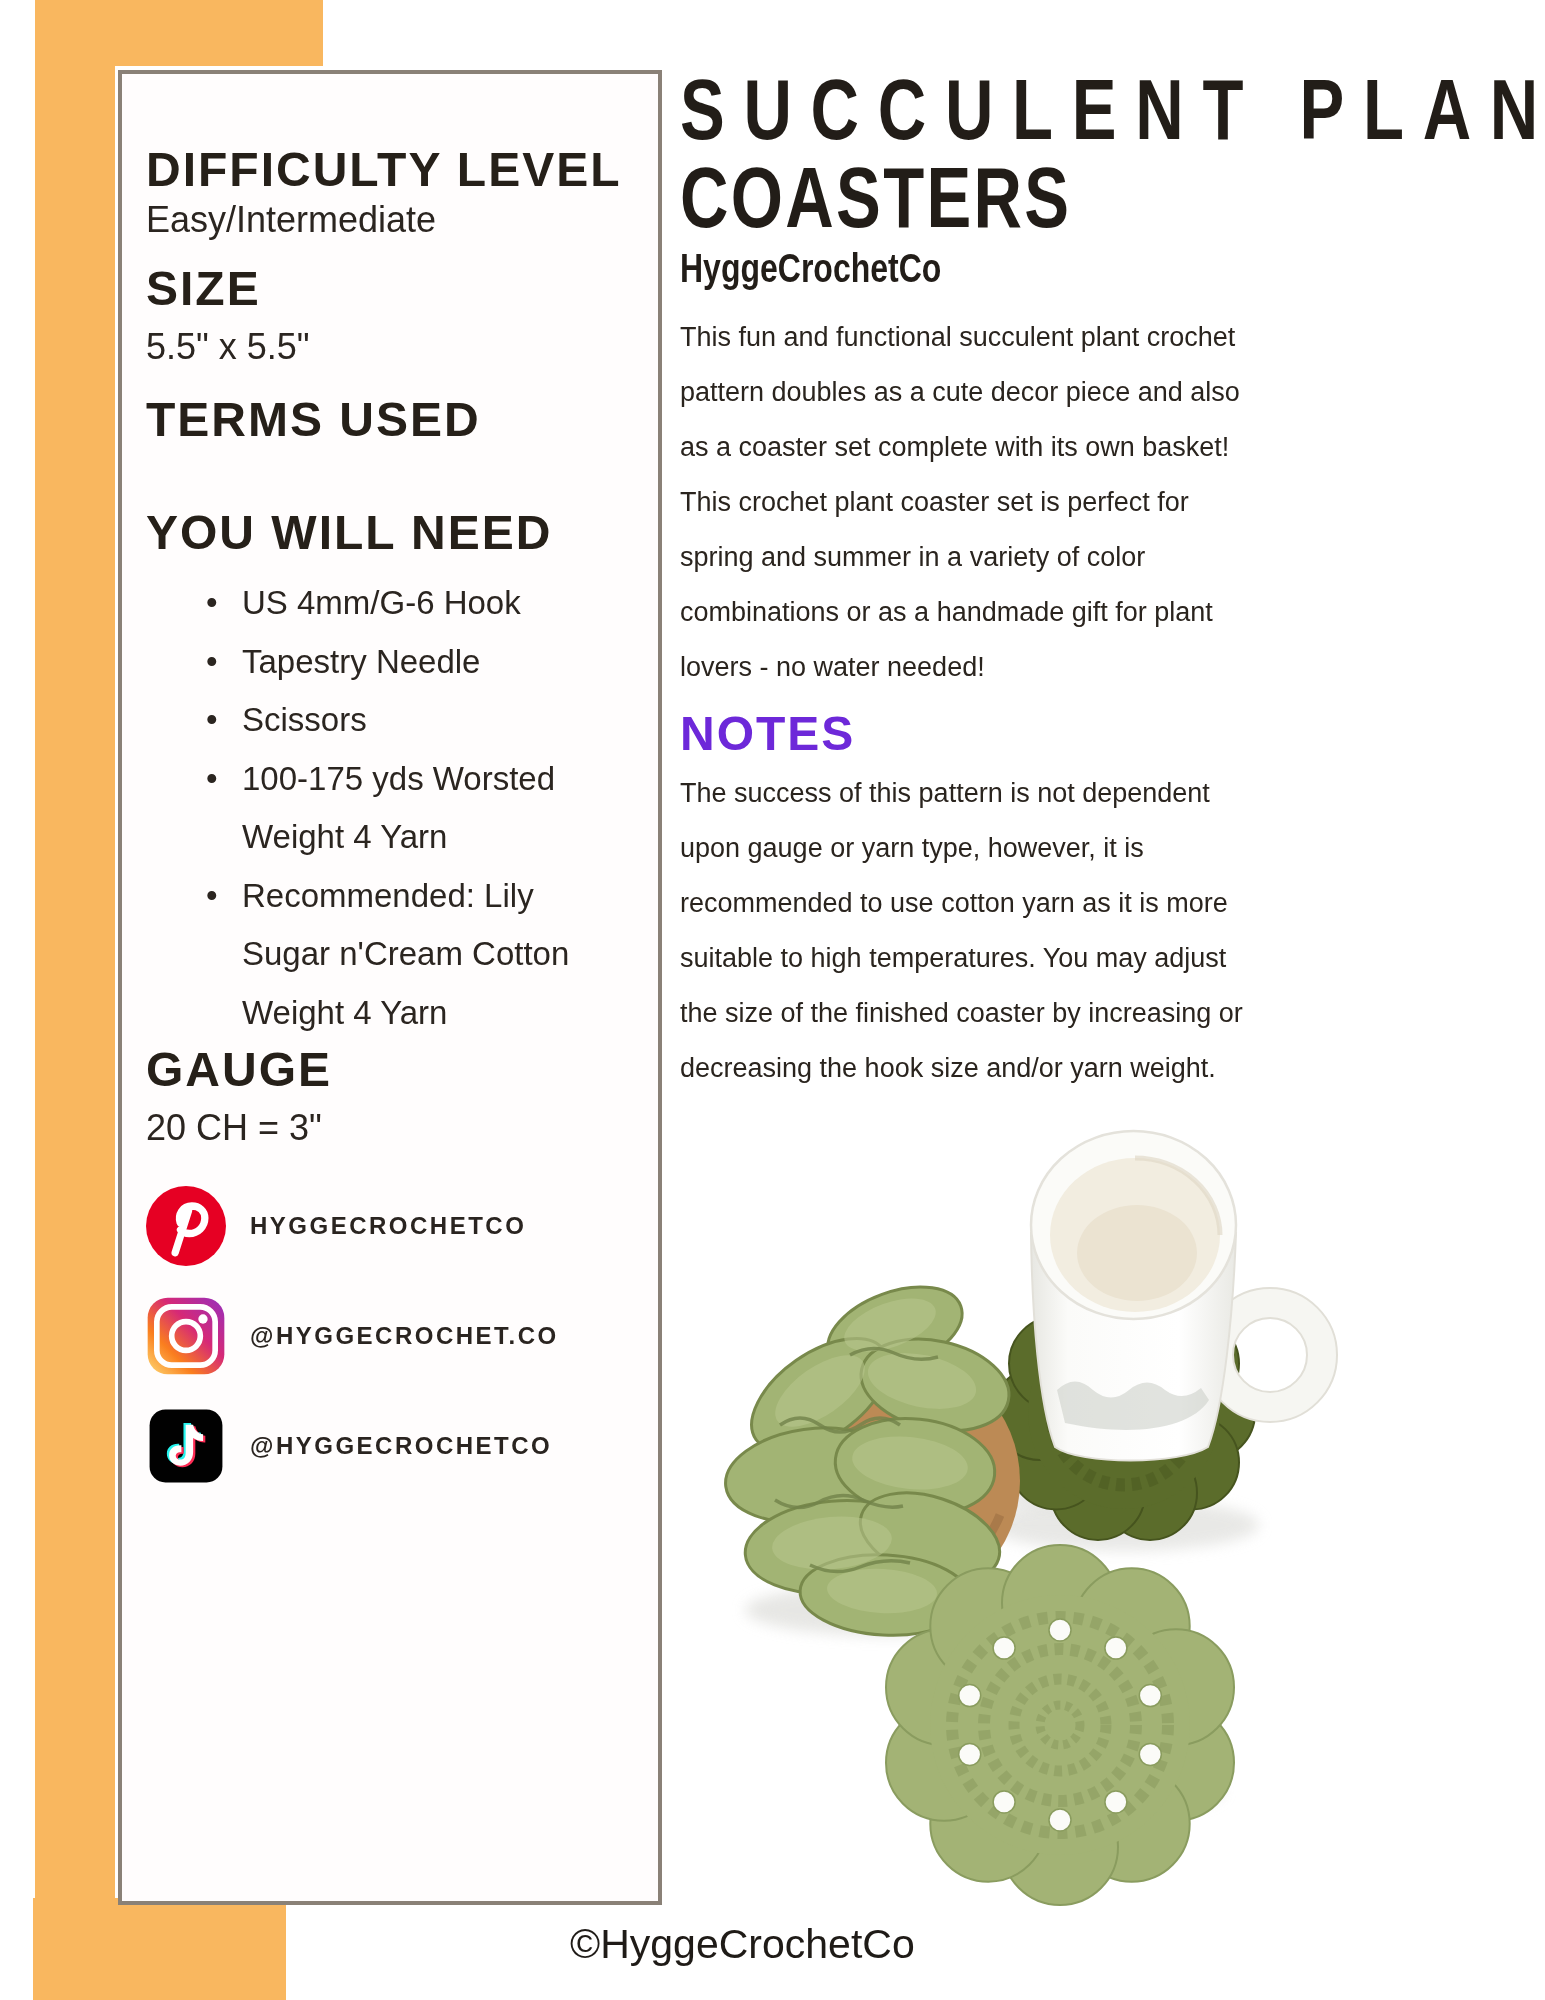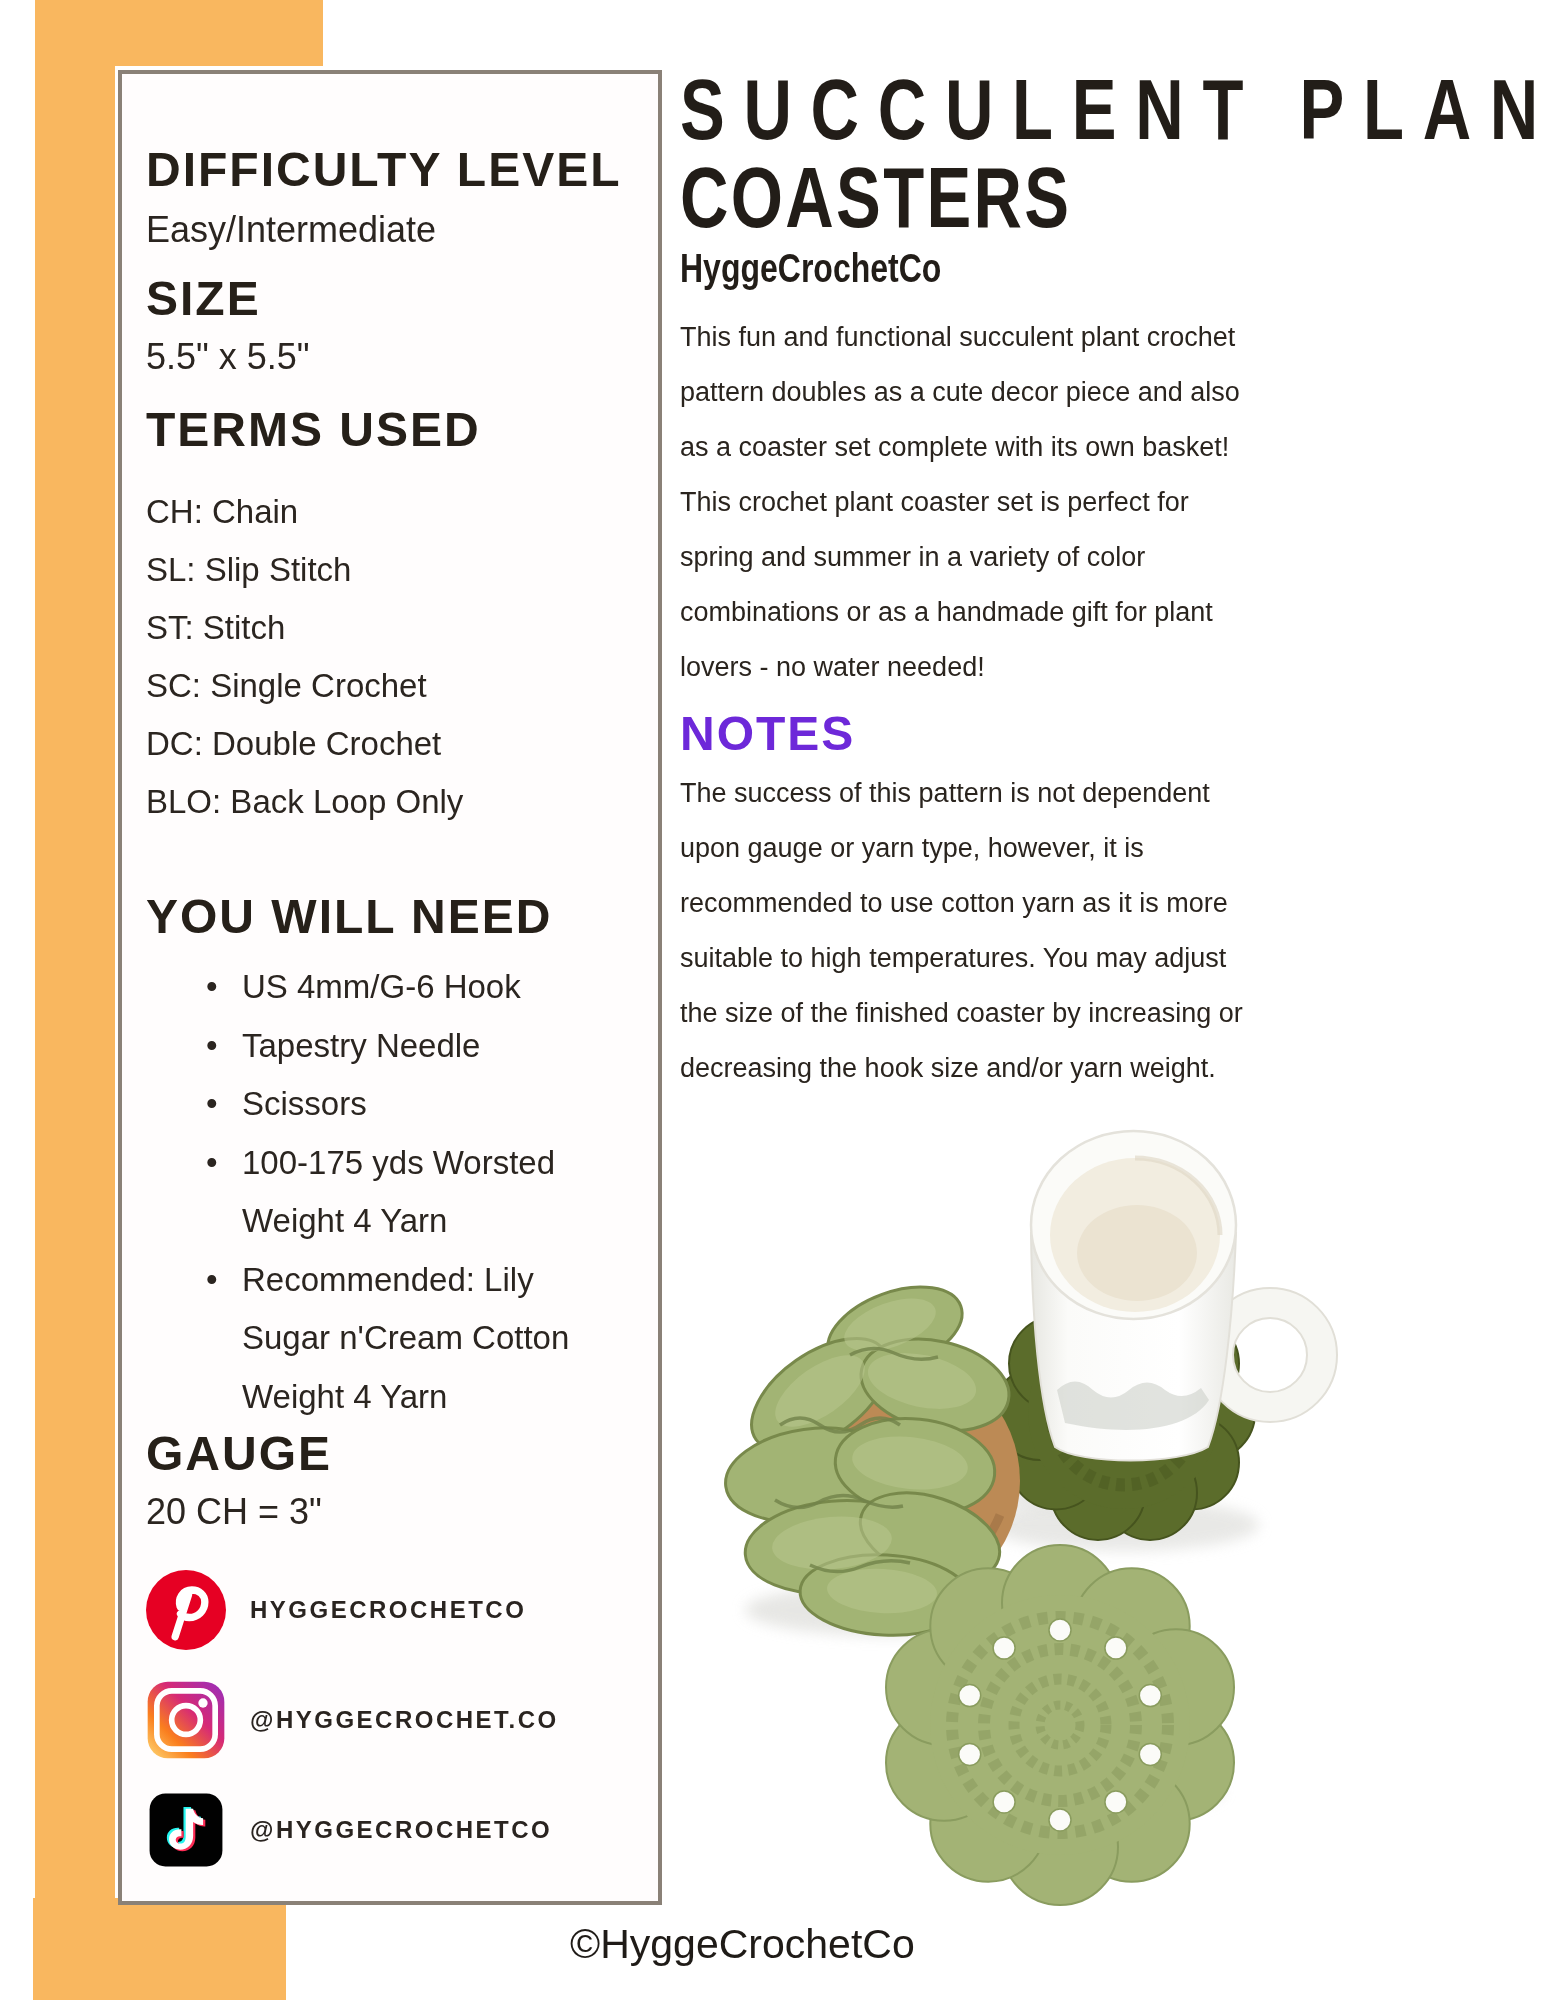--- a/index.html
+++ b/index.html
@@ -8,21 +8,21 @@
   
   .orange{position:absolute;background:#F9B75F;}
   .orange-top{left:35px;top:0;width:288px;height:66px;}
   .orange-left{left:35px;top:0;width:80px;height:2000px;}
   .orange-bottom{left:33px;top:1898px;width:253px;height:102px;}
   
   .card{position:absolute;left:118px;top:70px;width:544px;height:1835px;box-sizing:border-box;
         background:#fffdfd;border:4px solid #8a8177;padding:0 18px 0 24px;}
   .sb-h{font-weight:700;font-size:48px;line-height:55px;letter-spacing:2px;color:#262019;}
   .sb-v{font-size:36px;line-height:46px;color:#2b2520;}
-  .mt-diff{margin-top:68px;} .mt-diffv{margin-top:10px;}
+  .mt-diff{margin-top:68px;} .mt-diffv{}
   .mt-size{margin-top:18px;} .mt-sizev{margin-top:8px;}
   .mt-terms{margin-top:22px;}
   ul.terms{list-style:none;margin:26px 0 0 0;padding:0;}
   ul.terms li{font-size:33px;line-height:58px;color:#2b2520;}
   .mt-ywn{margin-top:58px;}
   ul.mats{list-style:none;margin:14px 0 0 0;padding:0;}
   ul.mats li{position:relative;font-size:33px;line-height:58.5px;color:#2b2520;
              padding-left:96px;width:385px;}
   ul.mats li::before{content:"•";position:absolute;left:60px;top:0;font-size:33px;color:#2b2520;}
   .mt-gauge{} .mt-gaugev{margin-top:8px;}
@@ -56,28 +56,20 @@
   <div class="orange orange-bottom"></div>
 
   <div class="card">
     <div class="sb-h mt-diff">DIFFICULTY LEVEL</div>
     <div class="sb-v mt-diffv">Easy/Intermediate</div>
 
     <div class="sb-h mt-size">SIZE</div>
     <div class="sb-v mt-sizev">5.5" x 5.5"</div>
 
     <div class="sb-h mt-terms">TERMS USED</div>
-    <ul class="terms">
-      <li>CH: Chain</li>
-      <li>SL: Slip Stitch</li>
-      <li>ST: Stitch</li>
-      <li>SC: Single Crochet</li>
-      <li>DC: Double Crochet</li>
-      <li>BLO: Back Loop Only</li>
-    </ul>
 
     <div class="sb-h mt-ywn">YOU WILL NEED</div>
     <ul class="mats">
       <li>US 4mm/G-6 Hook</li>
       <li>Tapestry Needle</li>
       <li>Scissors</li>
       <li>100-175 yds Worsted Weight 4 Yarn</li>
       <li>Recommended: Lily Sugar n'Cream Cotton Weight 4 Yarn</li>
     </ul>
 

